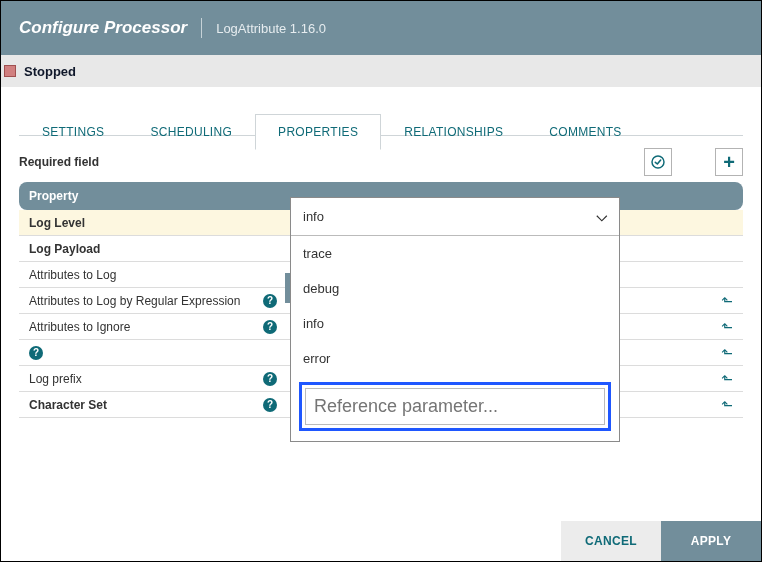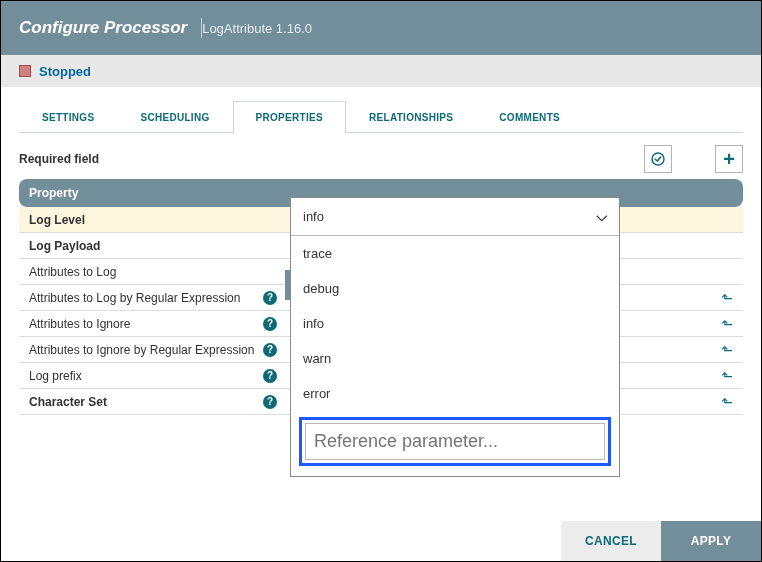--- a/index.html
+++ b/index.html
@@ -25,51 +25,52 @@
   }
   .header-title {
     font-size: 17px;
     font-style: italic;
     font-weight: 700;
     padding-right: 14px;
     border-right: 1px solid rgba(255,255,255,.6);
   }
   .header-sub {
     font-size: 13px;
+    margin-left: 14px;
     color: #e6ecef;
   }
   .status-bar {
     background: #e8e8e8;
-    color: #0369a1;
+    color: #0f172a;
     display: flex;
     align-items: center;
     height: 32px;
-    padding: 0 18px;
+    padding: 0 3px;
     font-weight: 600;
   }
   .stopped-box {
     width: 12px; height: 12px;
     background: #d18080;
     border: 1px solid #a05050;
     margin-right: 8px;
   }
   .body-area { padding: 12px 18px 0 18px; }
   .tabs {
     display: flex;
     border-bottom: 1px solid #cfd5d8;
   }
   .tab {
     padding: 10px 22px;
-    font-size: 10px;
-    font-weight: 700;
+    font-size: 12px;
+    font-weight: 400;
     color: #0f6a77;
     cursor: pointer;
     border: 1px solid transparent;
     position: relative;
-    top: 2px;
+    top: 15px;
     letter-spacing: .3px;
   }
   .tab.active {
     border: 1px solid #cfd5d8;
     border-bottom: 1px solid #fff;
     background: #fff;
   }
   .req-row {
     display: flex;
     align-items: center;
@@ -269,21 +270,20 @@
         <div class="prop-name">
           <span>Attributes to Ignore</span>
           <span class="help-icon">?</span>
         </div>
         <div class="prop-value">
           <span class="ref-arrow">⬑</span>
         </div>
       </div>
       <div class="prop-row">
         <div class="prop-name">
-          <span>Attributes to Ignore by Regular Expression</span>
           <span class="help-icon">?</span>
         </div>
         <div class="prop-value">
           <span class="ref-arrow">⬑</span>
         </div>
       </div>
       <div class="prop-row">
         <div class="prop-name">
           <span>Log prefix</span>
           <span class="help-icon">?</span>
@@ -306,21 +306,20 @@
 
 <div class="dropdown">
   <div class="dd-select">
     <span>info</span>
     <span class="chev">⌵</span>
   </div>
   <div id="dd-options">
       <div class="dd-option">trace</div>
       <div class="dd-option">debug</div>
       <div class="dd-option">info</div>
-      <div class="dd-option">warn</div>
       <div class="dd-option">error</div>
     </div>
   <div class="dd-ref-wrap">
     <div class="dd-ref">
       <input type="text" placeholder="Reference parameter..." style="">
     </div>
   </div>
 </div>
 
 <div class="footer">

